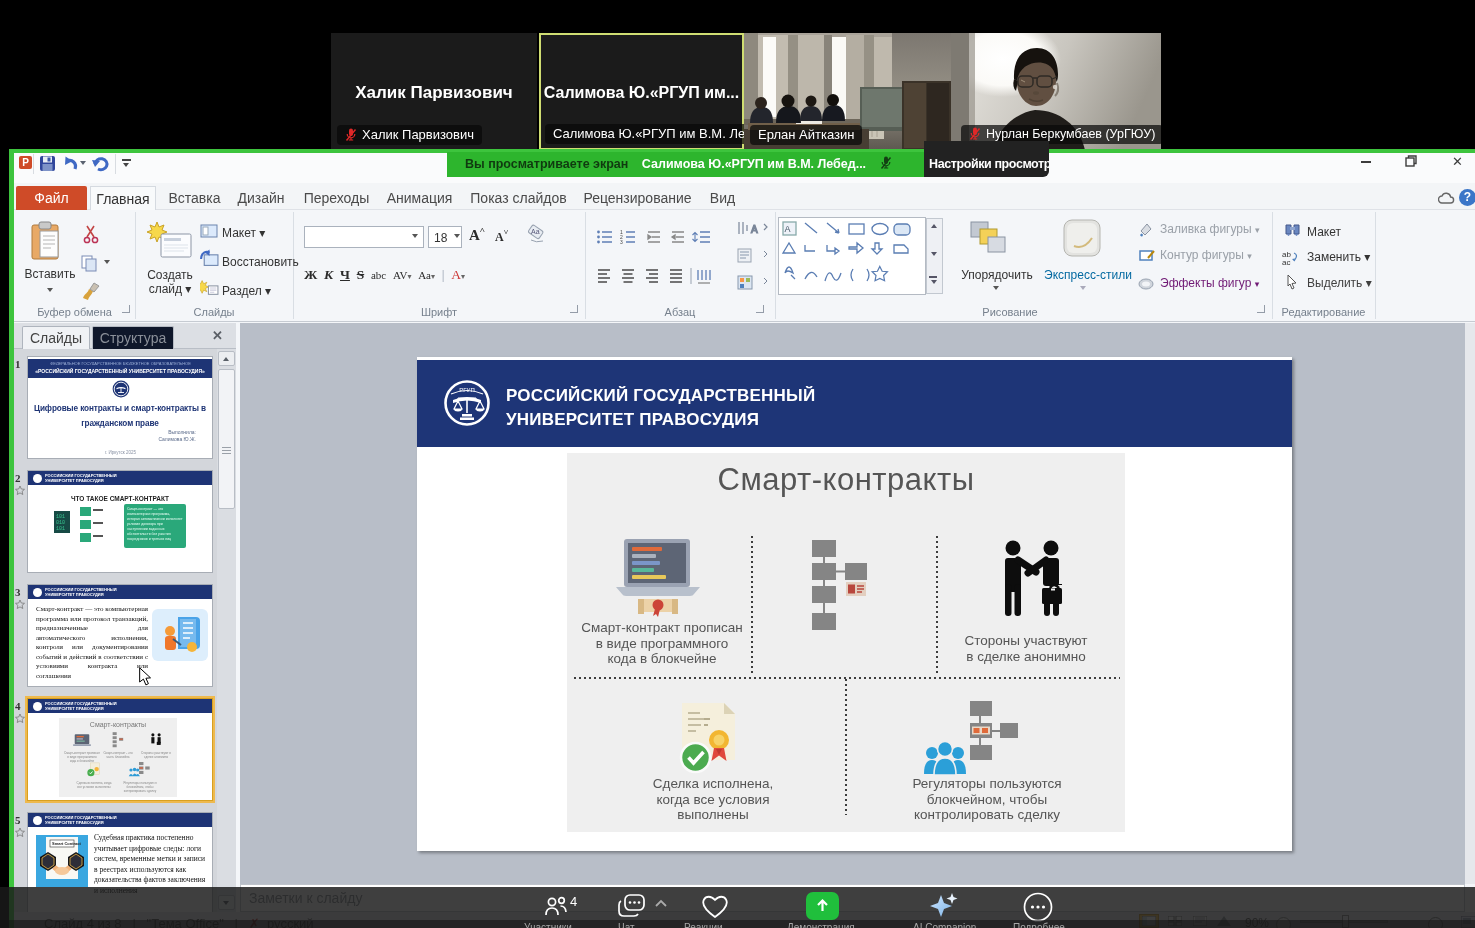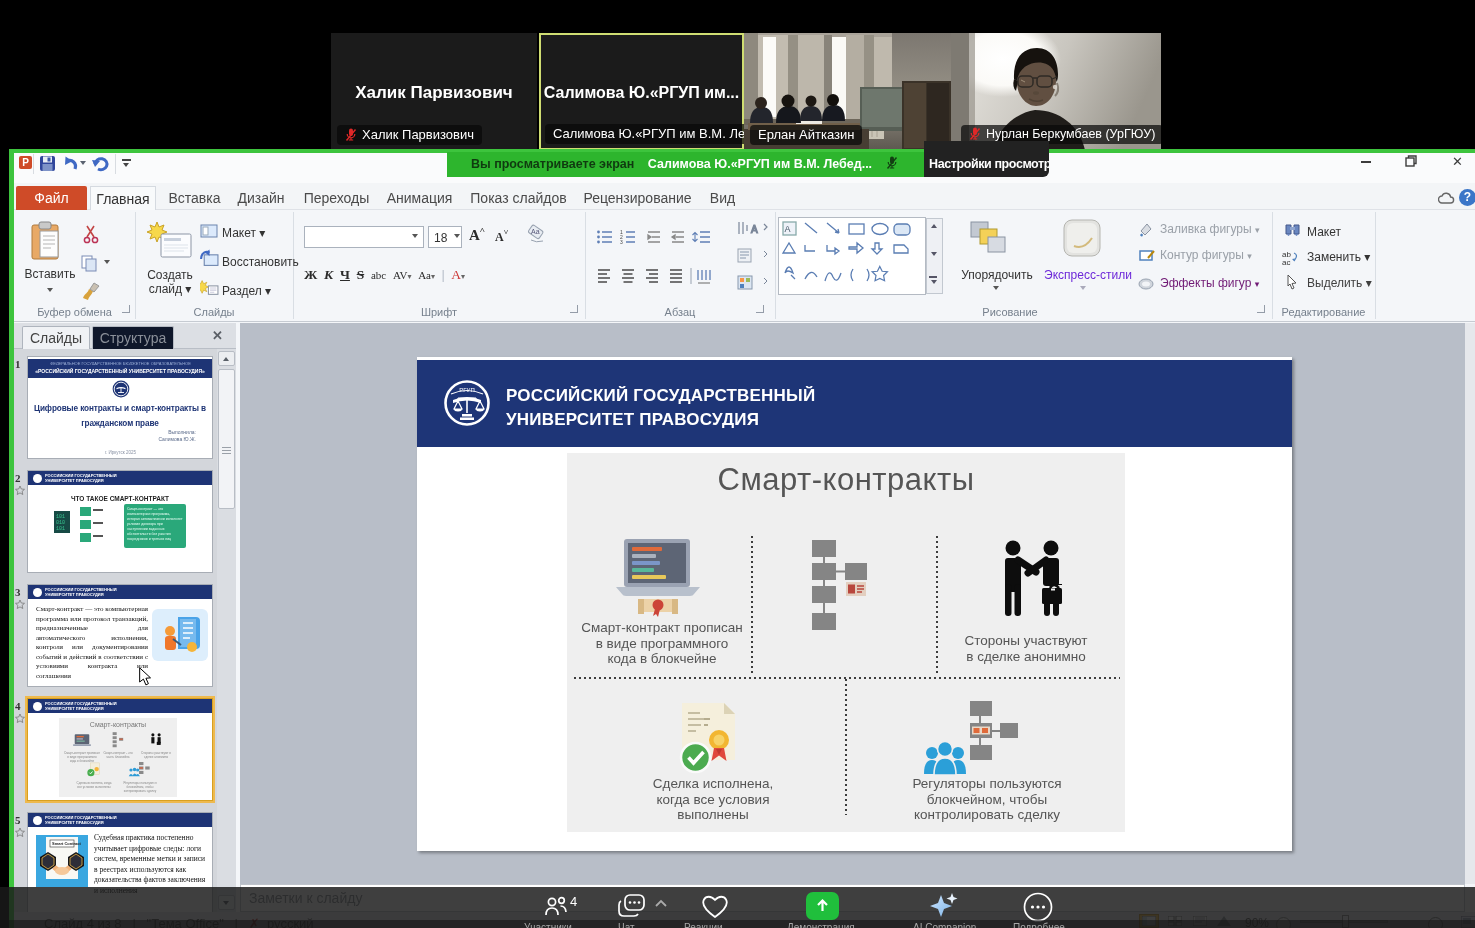--- a/index.html
+++ b/index.html
@@ -200,21 +200,21 @@
   <div class="tab" style="left:562px; width:123px;">Рецензирование</div>
   <div class="tab" style="left:688px; width:41px;">Вид</div>
 
   <svg class="abs" style="left:1424px; top:9px;" width="17" height="13" viewBox="0 0 17 13">
       <path d="M4 11 a3.5 3.5 0 0 1 0-7 a4.5 4.5 0 0 1 8.6 1 a3 3 0 0 1 0 6 z" fill="none" stroke="#666" stroke-width="1.4"></path>
     </svg>
   <div class="abs" style="left:1445px; top:6px; width:17px; height:17px; border-radius:50%; background:#3b76c8; color:#fff; font-size:12px; font-weight:bold; text-align:center; line-height:17px;">?</div>
 </div>
 
 <div class="abs" style="left:447px; top:152px; width:477px; height:25px; background:#2db52d; color:#fff; font-size:12.5px; font-weight:bold; line-height:25px; white-space:nowrap;">
-  <span style="margin-left:24px; color:#103a10;">Вы просматриваете экран</span>
+  <span style="margin-left:18px; color:#103a10;">Вы просматриваете экран</span>
   <span style="margin-left:10px; color:#fff;">Салимова Ю.«РГУП им В.М. Лебед...</span>
   <svg style="margin-left:10px; vertical-align:-2px;" width="12" height="14" viewBox="0 0 12 14">
       <path d="M4 2.6 a2 2 0 0 1 4 0 v3.4 a2 2 0 0 1 -4 0 z" fill="#133f13"></path>
       <path d="M2.2 6 a3.8 3.8 0 0 0 7.6 0 M6 9.8 V12 M3.8 12 h4.4" stroke="#133f13" stroke-width="1.2" fill="none"></path>
       <path d="M1.5 12.5 L10.5 1.5" stroke="#133f13" stroke-width="1.4"></path>
     </svg>
 </div>
 <div class="abs" style="left:924px; top:141px; width:125px; height:36px; background:#222222; border-radius:0 0 6px 0; color:#fff; font-size:12.5px; font-weight:bold; line-height:46px; overflow:hidden; padding-left:5px; white-space:nowrap; letter-spacing:-0.4px;">Настройки просмотра</div>
 <div id="ribbon">
 
@@ -410,21 +410,21 @@
     <rect x="21" y="19" width="17" height="15" fill="#d7dbe2" stroke="#8a93a2"></rect>
   </svg>
   <div class="abs" style="left:938px; top:58px; width:90px; text-align:center; font-size:12px; color:#333;">Упорядочить</div>
   <div class="abs" style="left:979px; top:76px; width:0; height:0; border-left:3.5px solid transparent; border-right:3.5px solid transparent; border-top:4px solid #555;"></div>
 
   <svg class="abs" style="left:1046px; top:6px;" width="44" height="46" viewBox="0 0 44 46">
     <rect x="4" y="4" width="36" height="36" rx="8" fill="#e3e3e0" stroke="#b5b5b0"></rect>
     <rect x="7" y="7" width="30" height="30" rx="6" fill="#efefec"></rect>
     <path d="M14 30 q10 4 18 -8" stroke="#b8860b" stroke-width="2" fill="none" opacity="0.5"></path>
   </svg>
-  <div class="abs" style="left:1024px; top:58px; width:100px; text-align:center; font-size:12px; color:#6d28d9; white-space:nowrap;">Экспресс-стили</div>
+  <div class="abs" style="left:1024px; top:58px; width:100px; text-align:center; font-size:12px; color:#0369a1; white-space:nowrap;">Экспресс-стили</div>
   <div class="abs" style="left:1066px; top:76px; width:0; height:0; border-left:3.5px solid transparent; border-right:3.5px solid transparent; border-top:4px solid #aab;"></div>
 
   <svg class="abs" style="left:1124px; top:12px;" width="17" height="15" viewBox="0 0 17 15">
       <path d="M3 9 L9 2 L13 7 L7 13 Z" fill="#d9dde3" stroke="#8a93a2"></path>
       <path d="M2 13 q2 -3 3 0 q-1 3 -3 0 z" fill="#4f81bd"></path>
     </svg>
   <div class="abs" style="left:1146px; top:12px; font-size:12px; color:#9aa0a8;">Заливка фигуры <span style="font-size:9px;">▾</span></div>
   <svg class="abs" style="left:1124px; top:38px;" width="17" height="15" viewBox="0 0 17 15">
       <rect x="2" y="3" width="12" height="9" fill="#fff" stroke="#4f81bd" stroke-width="1.5"></rect>
       <path d="M10 10 L16 3" stroke="#b8860b" stroke-width="2"></path>

